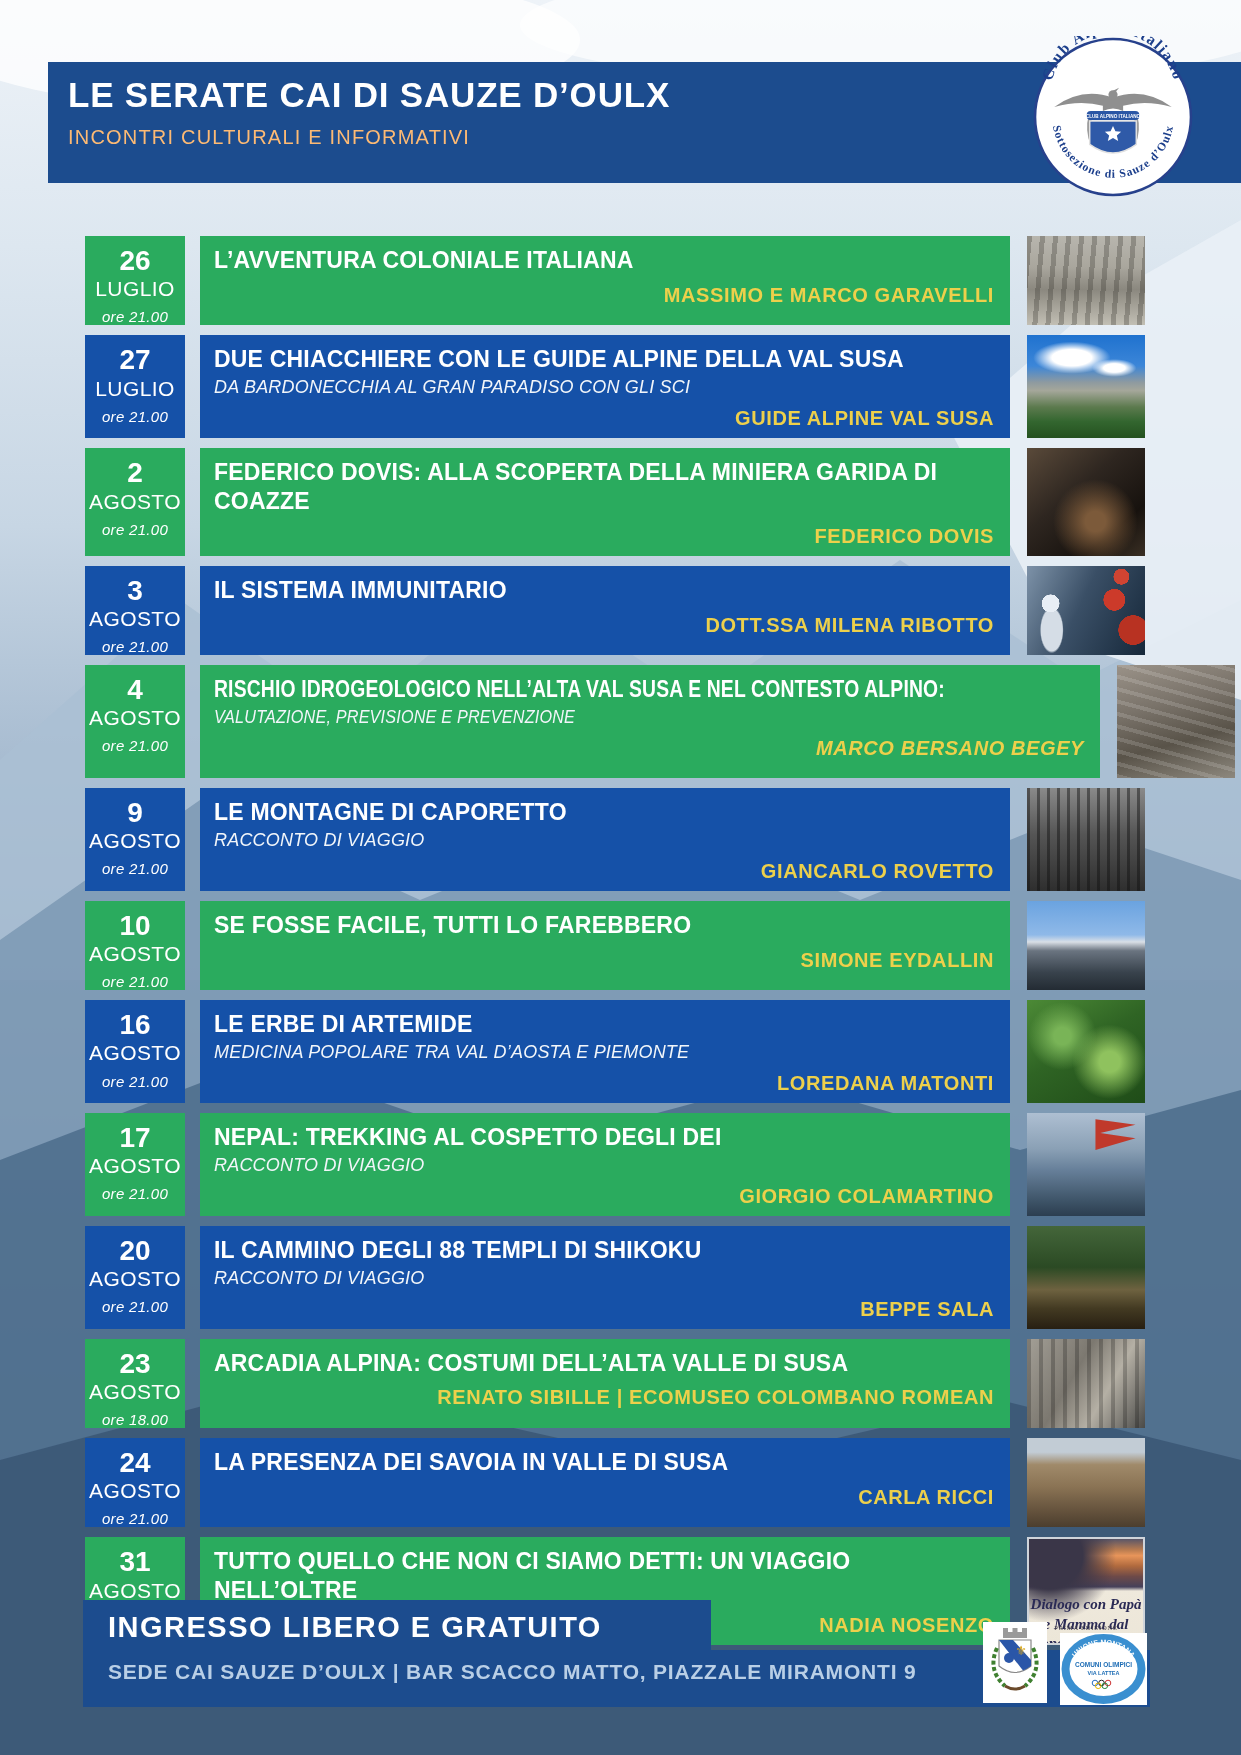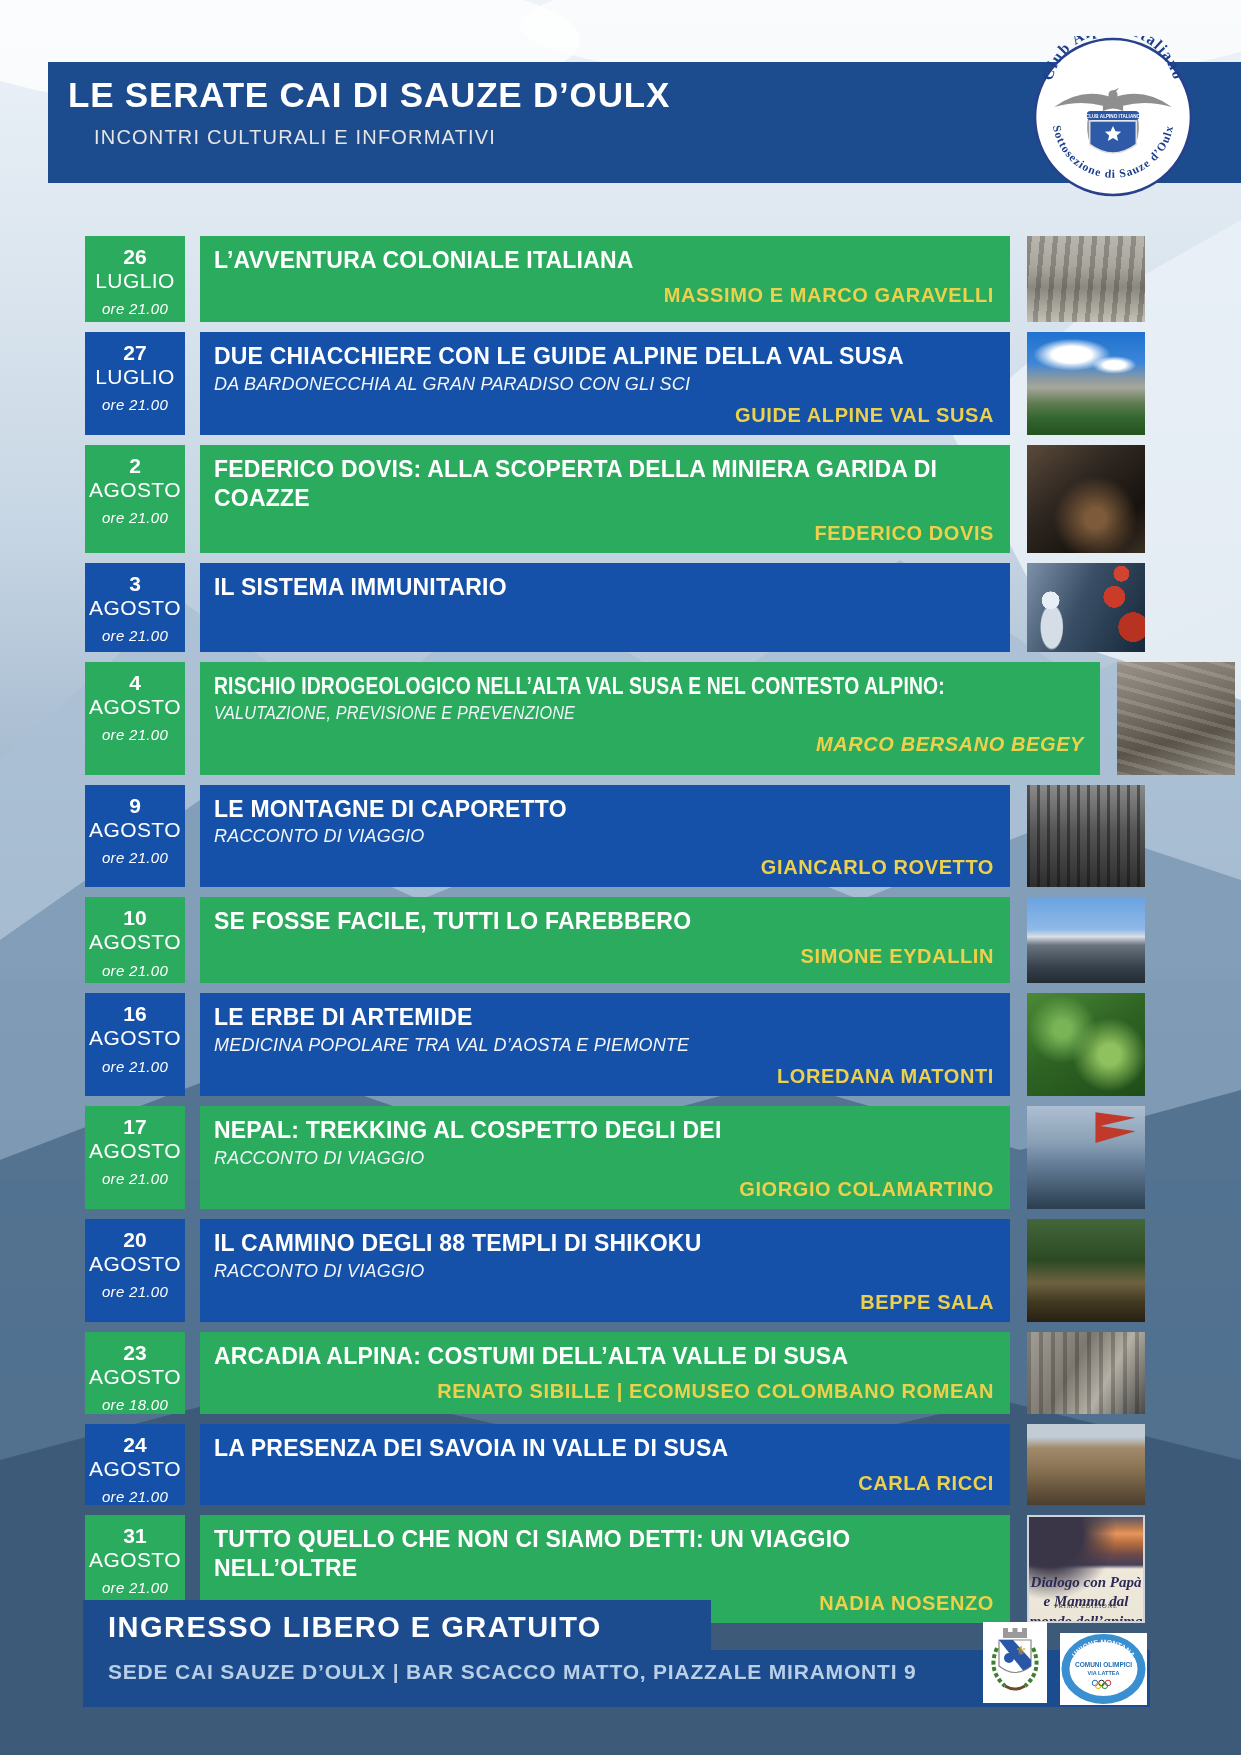--- a/index.html
+++ b/index.html
@@ -5,33 +5,33 @@
   html,body{margin:0;padding:0;}
   body{width:1241px;height:1755px;font-family:"Liberation Sans","DejaVu Sans",sans-serif;}
   #poster{position:relative;width:1241px;height:1755px;overflow:hidden;
     background:linear-gradient(180deg,#eef3f8 0%,#dde7f0 14%,#c7d6e4 30%,#9db3ca 48%,#7b97b2 62%,#5b7a97 76%,#476480 88%,#3e5a77 100%);}
   #bg-mountains{position:absolute;inset:0;pointer-events:none;}
 
   
   .header-band{position:absolute;left:48px;top:62px;width:1193px;height:121px;background:var(--hblue,#1c4c8e);
     color:#fff;padding:0 8px 0 20px;box-sizing:border-box;}
   .header-title{font-size:35px;font-weight:bold;letter-spacing:.8px;margin-top:13px;}
-  .header-subtitle{font-size:20px;font-weight:normal;letter-spacing:1.2px;color:#e5e5e5;margin-top:11px;margin-left:26px;}
+  .header-subtitle{font-size:20px;font-weight:normal;letter-spacing:1.2px;color:#fdba74;margin-top:11px;}
   .cai-logo{position:absolute;left:1032px;top:36px;width:162px;height:162px;}
 
   
   #events-list{position:absolute;left:85px;top:236px;width:1060px;}
   .row{display:flex;margin-bottom:10px;align-items:stretch;}
   .datebox{flex:0 0 100px;margin-right:15px;color:#fff;text-align:center;padding-top:9px;box-sizing:border-box;}
   .bar{flex:0 0 810px;margin-right:17px;color:#fff;padding:10px 16px 8px 14px;box-sizing:border-box;
     display:flex;flex-direction:column;}
   .thumb{flex:0 0 118px;position:relative;overflow:hidden;}
   .green{background:var(--green,#2aab5e);}
   .blue{background:var(--rblue,#1551a8);}
-  .day{font-size:21px;font-weight:bold;line-height:1.15;}
+  .day{font-size:28px;font-weight:bold;line-height:1.15;}
   .month{font-size:21px;font-weight:normal;line-height:1.15;letter-spacing:.4px;}
   .time{font-size:15px;font-style:italic;margin-top:7px;letter-spacing:.3px;}
   .title{font-size:23px;font-weight:bold;line-height:1.25;letter-spacing:.2px;}
   .title.condensed{transform:scaleX(.84);transform-origin:left center;white-space:nowrap;}
   .subtitle{font-size:18px;font-style:italic;color:#f2f6fa;margin-top:3px;letter-spacing:.2px;}
   .subtitle.condensed{transform:scaleX(.9);transform-origin:left center;}
   .speaker{font-size:20px;font-weight:bold;color:var(--yellow,#edd04b);text-align:right;margin-top:9px;letter-spacing:.6px;}
   .speaker.italic{font-style:italic;}
 
   
@@ -169,20 +169,21 @@
     </div>
       <div class="row" style="min-height: 89px;">
       <div class="datebox blue">
         <div class="day">3</div>
         <div class="month">AGOSTO</div>
         <div class="time">ore 21.00</div>
       </div>
       <div class="bar blue">
         <div class="title">IL SISTEMA IMMUNITARIO</div>
 
+        <div class="speaker">DOTT.SSA MILENA RIBOTTO</div>
       </div>
       <div class="thumb thumb-4"></div>
     </div>
       <div class="row" style="min-height: 113px;">
       <div class="datebox green">
         <div class="day">4</div>
         <div class="month">AGOSTO</div>
         <div class="time">ore 21.00</div>
       </div>
       <div class="bar green">

